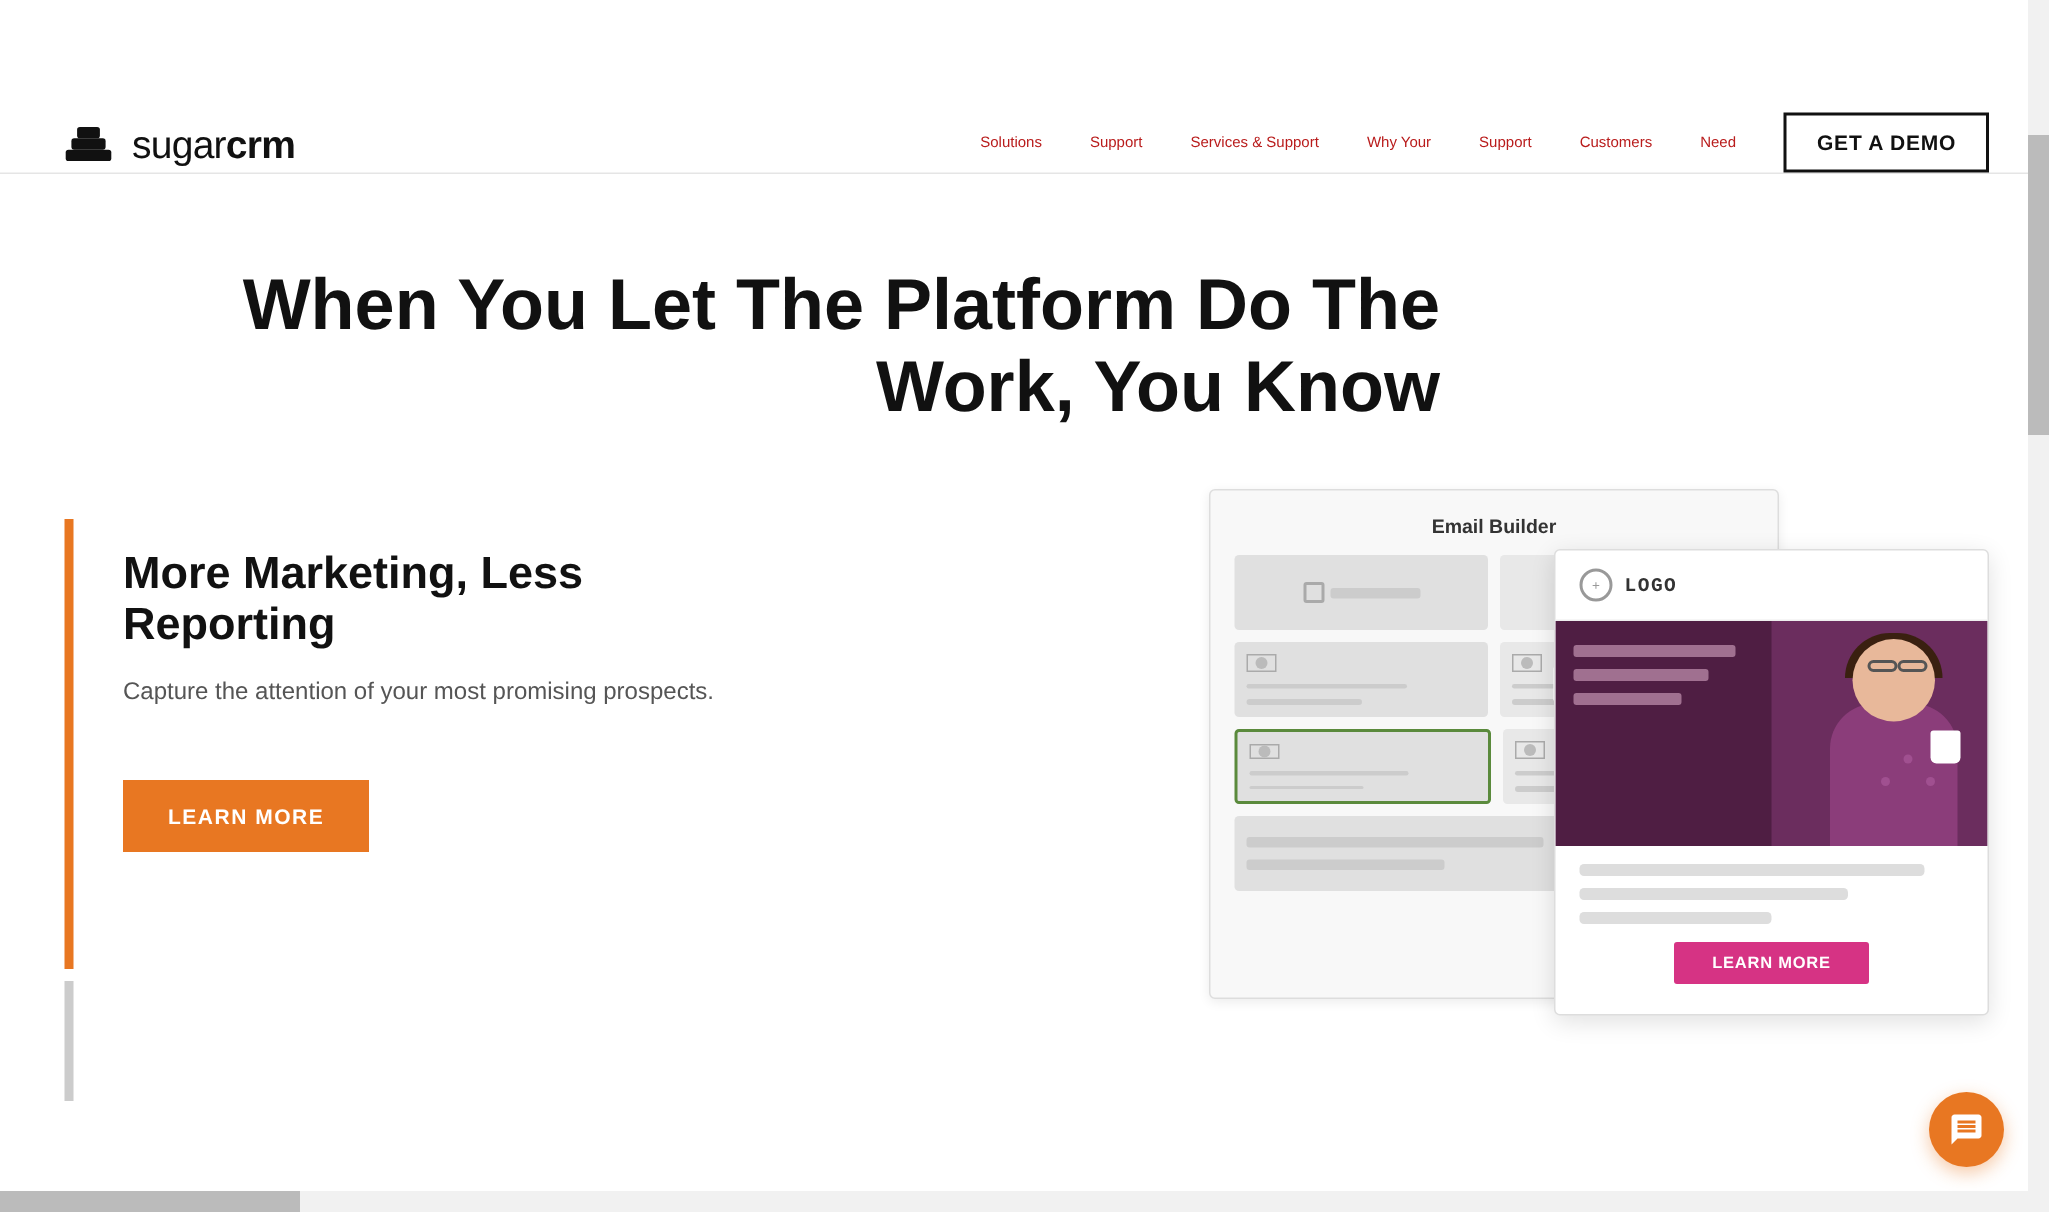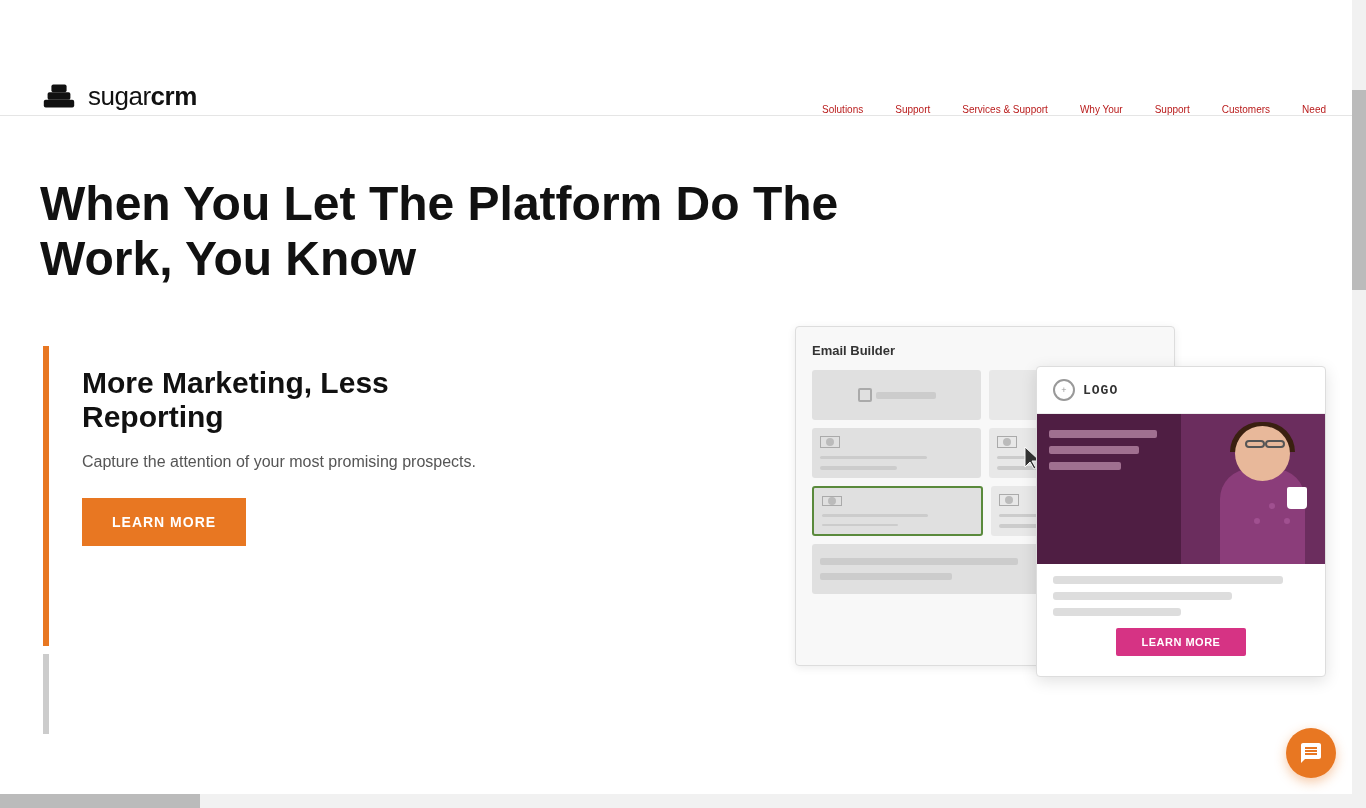--- a/index.html
+++ b/index.html
@@ -76,20 +76,21 @@
       padding: 60px 40px 0 40px;
       max-width: 1000px;
     }
 
     .hero-title {
       font-size: 48px;
       font-weight: 800;
       color: #111;
       line-height: 1.15;
       max-width: 960px;
+      text-align: right;
     }
 
     
     .content-section {
       display: flex;
       align-items: flex-start;
       padding: 60px 40px 0 0;
       gap: 40px;
     }
 
@@ -129,21 +130,21 @@
     .section-title {
       font-size: 30px;
       font-weight: 700;
       color: #111;
       margin-bottom: 16px;
     }
 
     .section-desc {
       font-size: 16px;
       color: #555;
-      margin-bottom: 24px;
+      margin-bottom: 46px;
       line-height: 1.5;
     }
 
     .learn-more-btn {
       background: #e87722;
       color: #fff;
       border: none;
       padding: 16px 30px;
       font-size: 14px;
       font-weight: 700;
@@ -165,28 +166,29 @@
       width: 550px;
       height: 380px;
       margin-left: auto;
       margin-right: 0;
     }
 
     
     .email-builder-bg {
       position: absolute;
       top: 0;
-      left: 19px;
+      left: 30px;
       width: 380px;
       height: 340px;
       background: #f8f8f8;
       border: 1px solid #ddd;
       border-radius: 4px;
       padding: 16px;
       box-shadow: 0 2px 8px rgba(0,0,0,0.08);
+      text-align: center;
     }
 
     .email-builder-title {
       font-size: 13px;
       font-weight: 600;
       color: #333;
       margin-bottom: 12px;
     }
 
     .builder-row {
@@ -379,20 +381,21 @@
   </div>
 
   <nav class="nav">
     <a class="nav-item">Solutions</a>
     <a class="nav-item">Support</a>
     <a class="nav-item">Services &amp; Support</a>
     <a class="nav-item">Why Your</a>
     <a class="nav-item">Support</a>
     <a class="nav-item">Customers</a>
     <a class="nav-item">Need</a>
+    <button class="get-demo-btn">GET A DEMO</button>
   </nav>
 </header>
 
 <section class="hero">
   <h1 class="hero-title">
     <span>When You Let The Platform Do The Work, You Know</span><br>
   </h1>
 </section>
 
 <div class="content-section">

